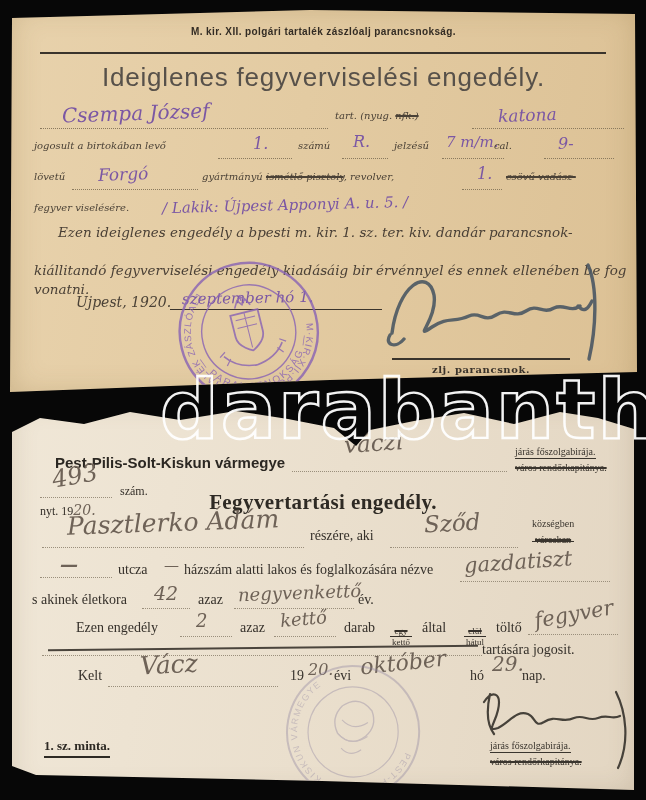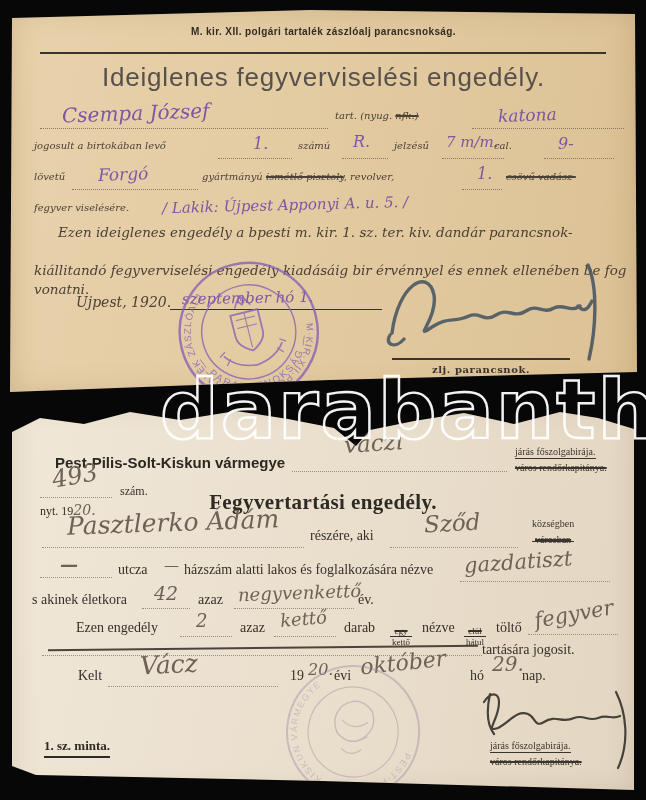--- a/index.html
+++ b/index.html
@@ -160,21 +160,21 @@
   <div class="abs hw2" style="left:184px;top:206px;font-size:18px;">2</div>
   <div class="u2" style="left:168px;top:231px;width:52px;"></div>
   <div class="abs pb" style="left:228px;top:216px;">azaz</div>
   <div class="abs hw2" style="left:268px;top:204px;font-size:18px;transform:rotate(-5deg);">kettő</div>
   <div class="u2" style="left:262px;top:231px;width:62px;"></div>
   <div class="abs pb" style="left:332px;top:216px;">darab</div>
   <div class="abs" style="left:378px;top:210px;"><span class="stack">
         <span class="struck">egy</span>
         <span class="bot">kettő</span>
       </span></div>
-  <div class="abs pb" style="left:410px;top:216px;">nézve</div>
+  <div class="abs pb" style="left:410px;top:216px;">által</div>
   <div class="abs" style="left:452px;top:210px;"><span class="stack">
         <span class="struck">elül</span>
         <span class="bot">hátul</span>
       </span></div>
   <div class="abs pb" style="left:484px;top:216px;">töltő</div>
   <div class="abs hw2" style="left:522px;top:198px;font-size:21px;transform:rotate(-10deg);">fegyver</div>
   <div class="u2" style="left:516px;top:229px;width:90px;"></div>
 
   <div class="solidline" style="left:36px;top:243px;width:430px;height:1.5px;transform:rotate(-0.6deg);background:#4a443c;"></div>
   <div class="u2" style="left:30px;top:250px;width:440px;"></div>

